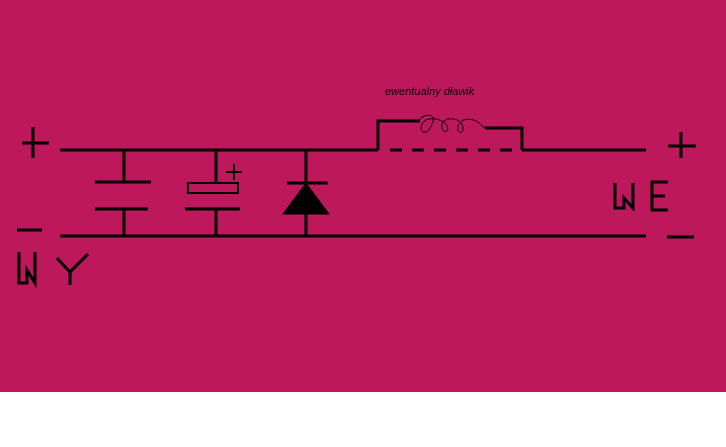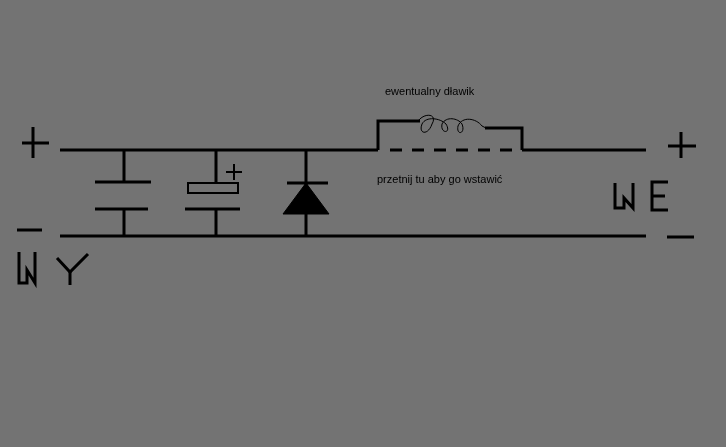--- a/index.html
+++ b/index.html
@@ -1,16 +1,16 @@
 <!DOCTYPE html>
 <html><head>
   <meta charset="utf-8">
   <style>
     html, body { margin: 0; padding: 0; background: #ffffff; }
-    .canvas { position: relative; width: 726px; height: 447px; background: #737373; overflow: hidden; }
+    .canvas { position: relative; width: 726px; height: 392px; background: #be185d; overflow: hidden; font-style: italic; }
     svg { position: absolute; left: 0; top: 0; }
     .label { position: absolute; font-family: "Liberation Sans", sans-serif; font-size: 11px; color: #000; white-space: nowrap; }
     .lbl-choke { left: 385px; top: 85px; }
     .lbl-cut { left: 377px; top: 173px; }
   </style>
 </head>
 <body>
 
 <div class="canvas">
   <svg width="726" height="447" viewBox="0 0 726 447">
@@ -76,14 +76,13 @@
       <line x1="667" y1="237" x2="694" y2="237"></line>
       <polyline points="615,183 615,208 624,208 624,198 633,208 633,183"></polyline>
       <g>
         <polyline points="668,182 652,182 652,210 668,210"></polyline>
         <line x1="652" y1="196" x2="665" y2="196"></line>
       </g>
     </g>
   </svg>
 
   <div class="label lbl-choke">ewentualny dławik</div>
-  <div class="label lbl-cut">przetnij tu aby go wstawić</div>
 </div>
 
 </body></html>

